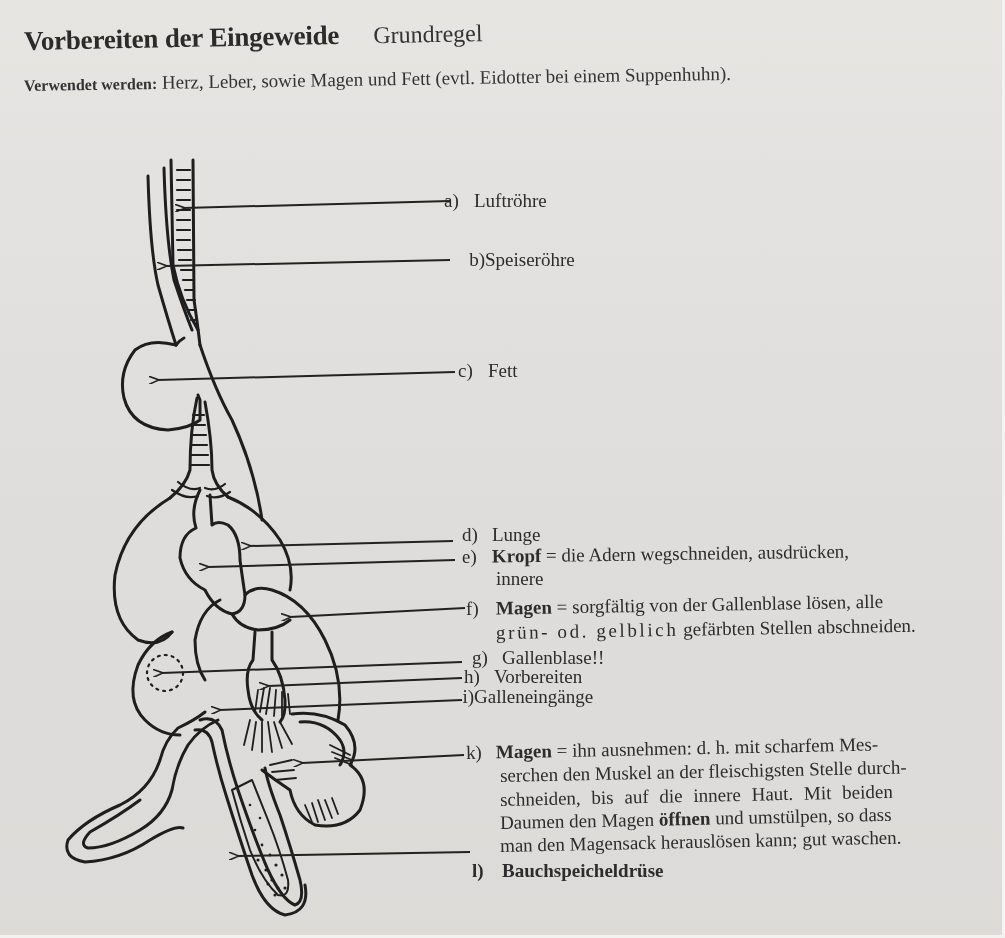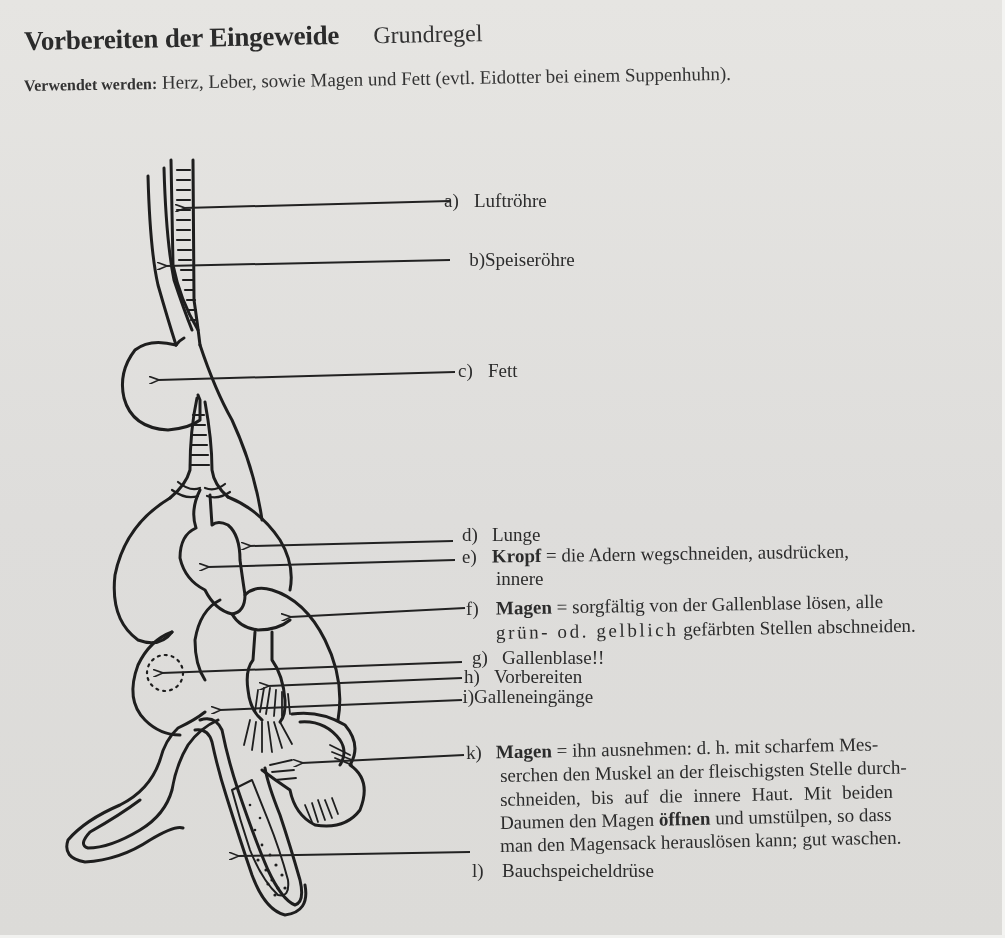--- a/index.html
+++ b/index.html
@@ -239,15 +239,15 @@
 <div class="label" style="left:466px; top:742px; transform:rotate(-1.2deg); transform-origin:left center;">
   <span class="letter">k)</span><span class="term-bold">Magen</span><span> = </span><span>ihn ausnehmen: d. h. mit scharfem Mes-</span>
 </div>
 <div class="desc-line" style="left:500px; top:765px; transform:rotate(-1.2deg); transform-origin:left center;">serchen den Muskel an der fleischigsten Stelle durch-</div>
 <div class="desc-line" style="left:500px; top:789px; transform:rotate(-1.2deg); transform-origin:left center; word-spacing:6px;">schneiden, bis auf die innere Haut. Mit beiden</div>
 <div class="desc-line" style="left:500px; top:812px; transform:rotate(-1.2deg); transform-origin:left center;">
   <span>Daumen den Magen </span><span style="font-weight:bold;">öffnen</span><span> und umstülpen, so dass</span>
 </div>
 <div class="desc-line" style="left:500px; top:835px; transform:rotate(-1.2deg); transform-origin:left center;">man den Magensack herauslösen kann; gut waschen.</div>
 
-<div class="label" style="left:472px; top:860px;">
+<div class="label" style="left:472px; top:860px;font-weight:bold;">
   <span class="letter">l)</span><span>Bauchspeicheldrüse</span>
 </div>
 
 </body></html>

